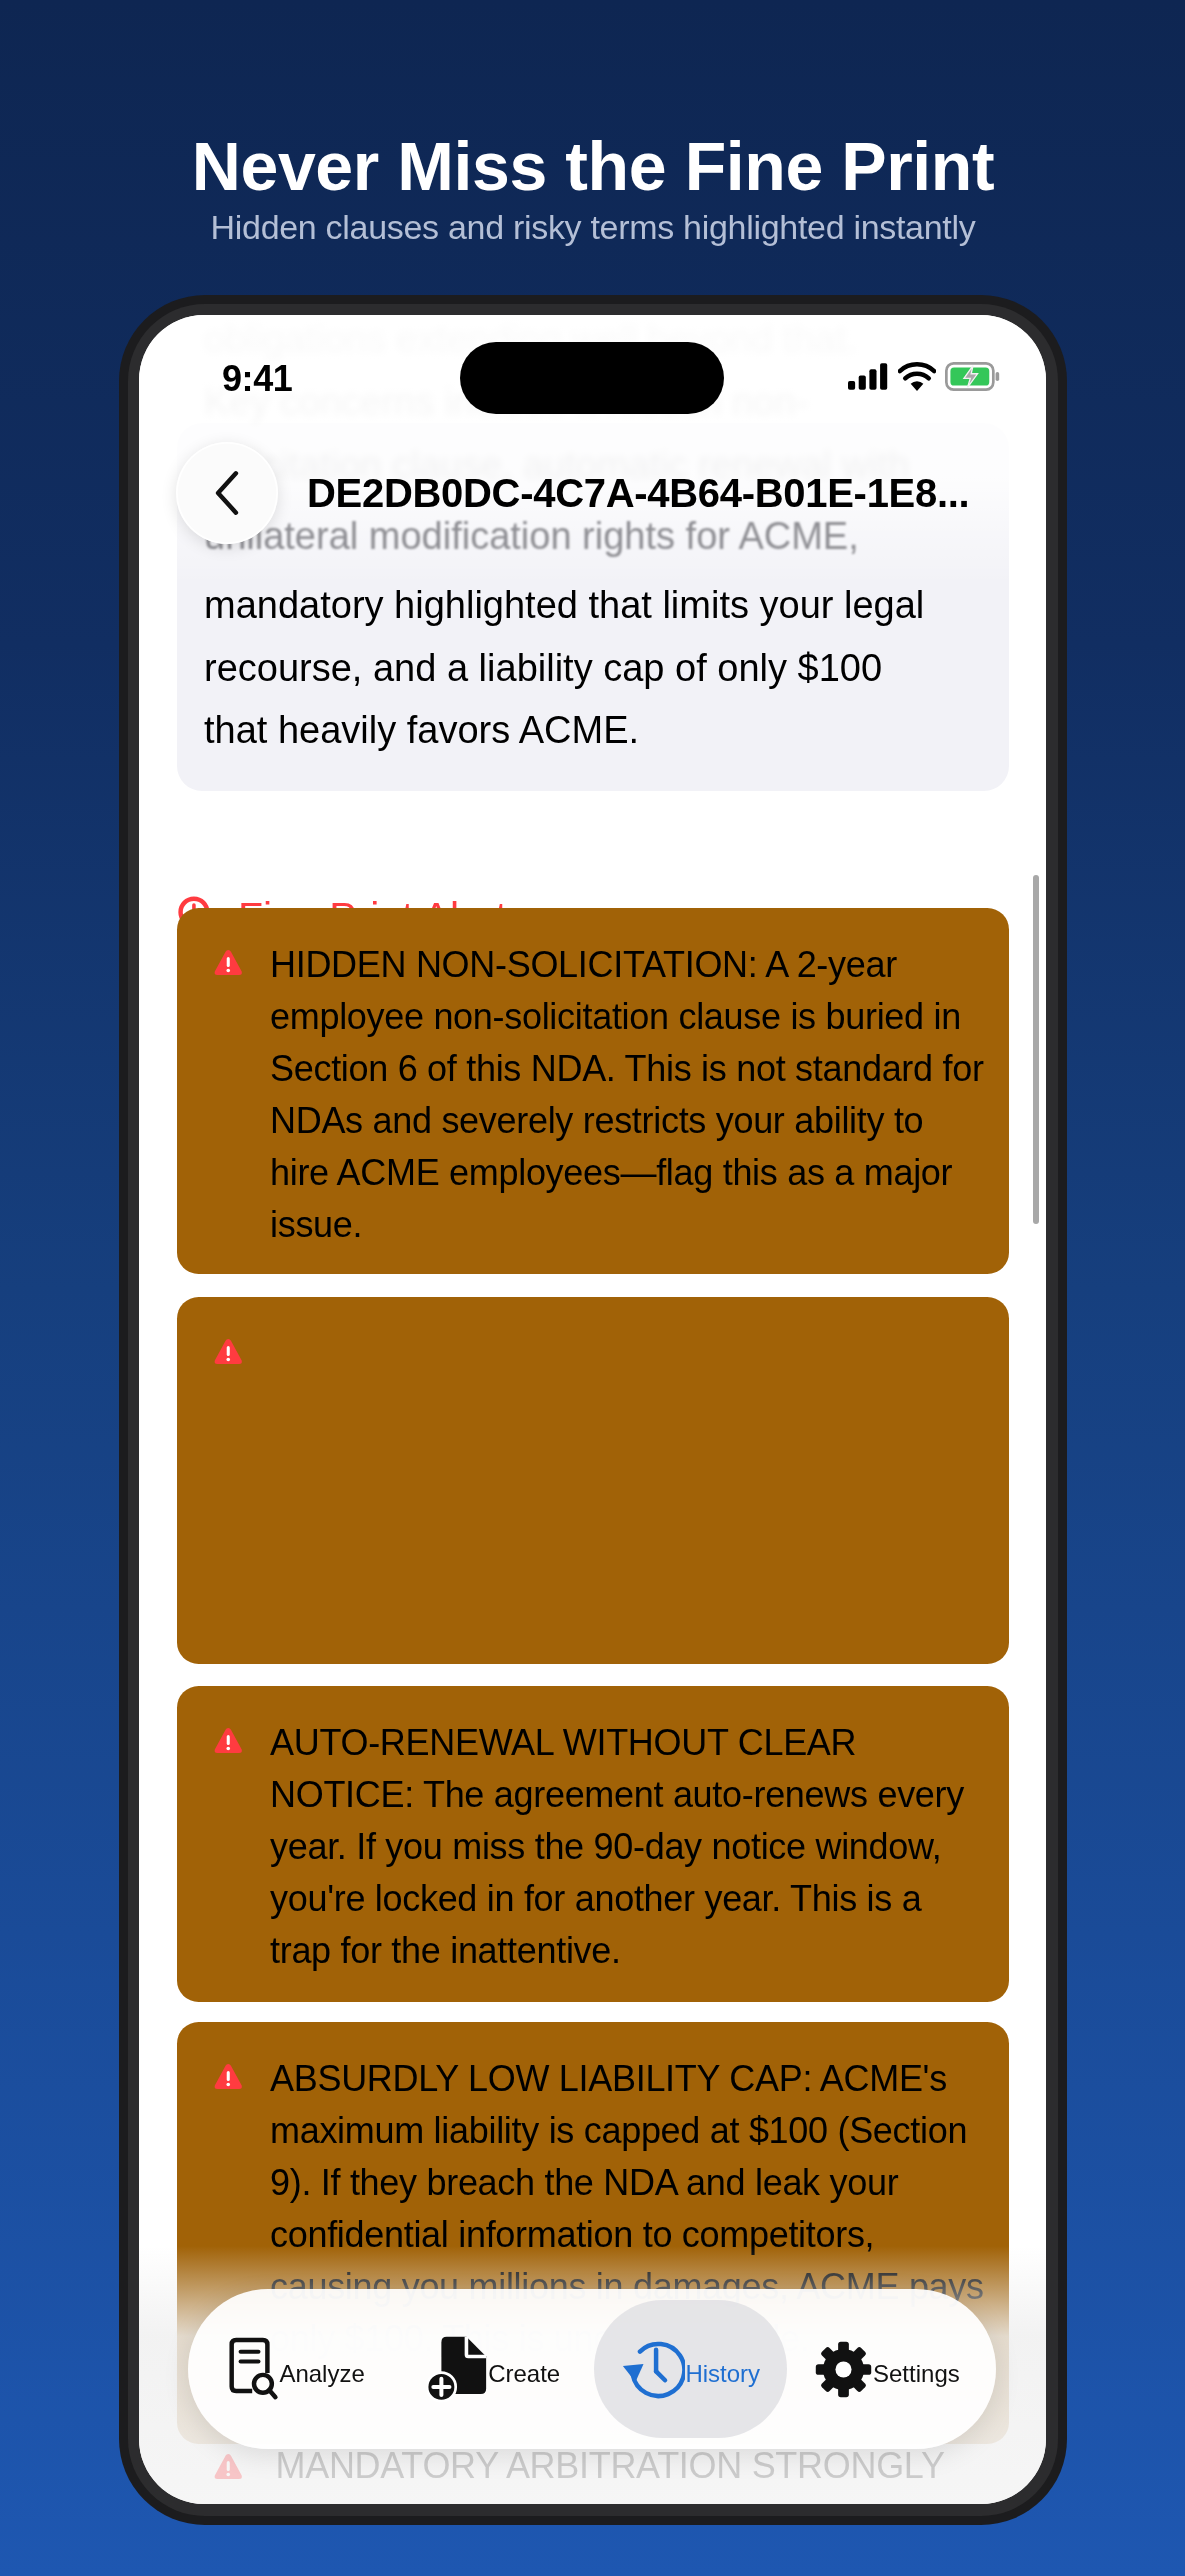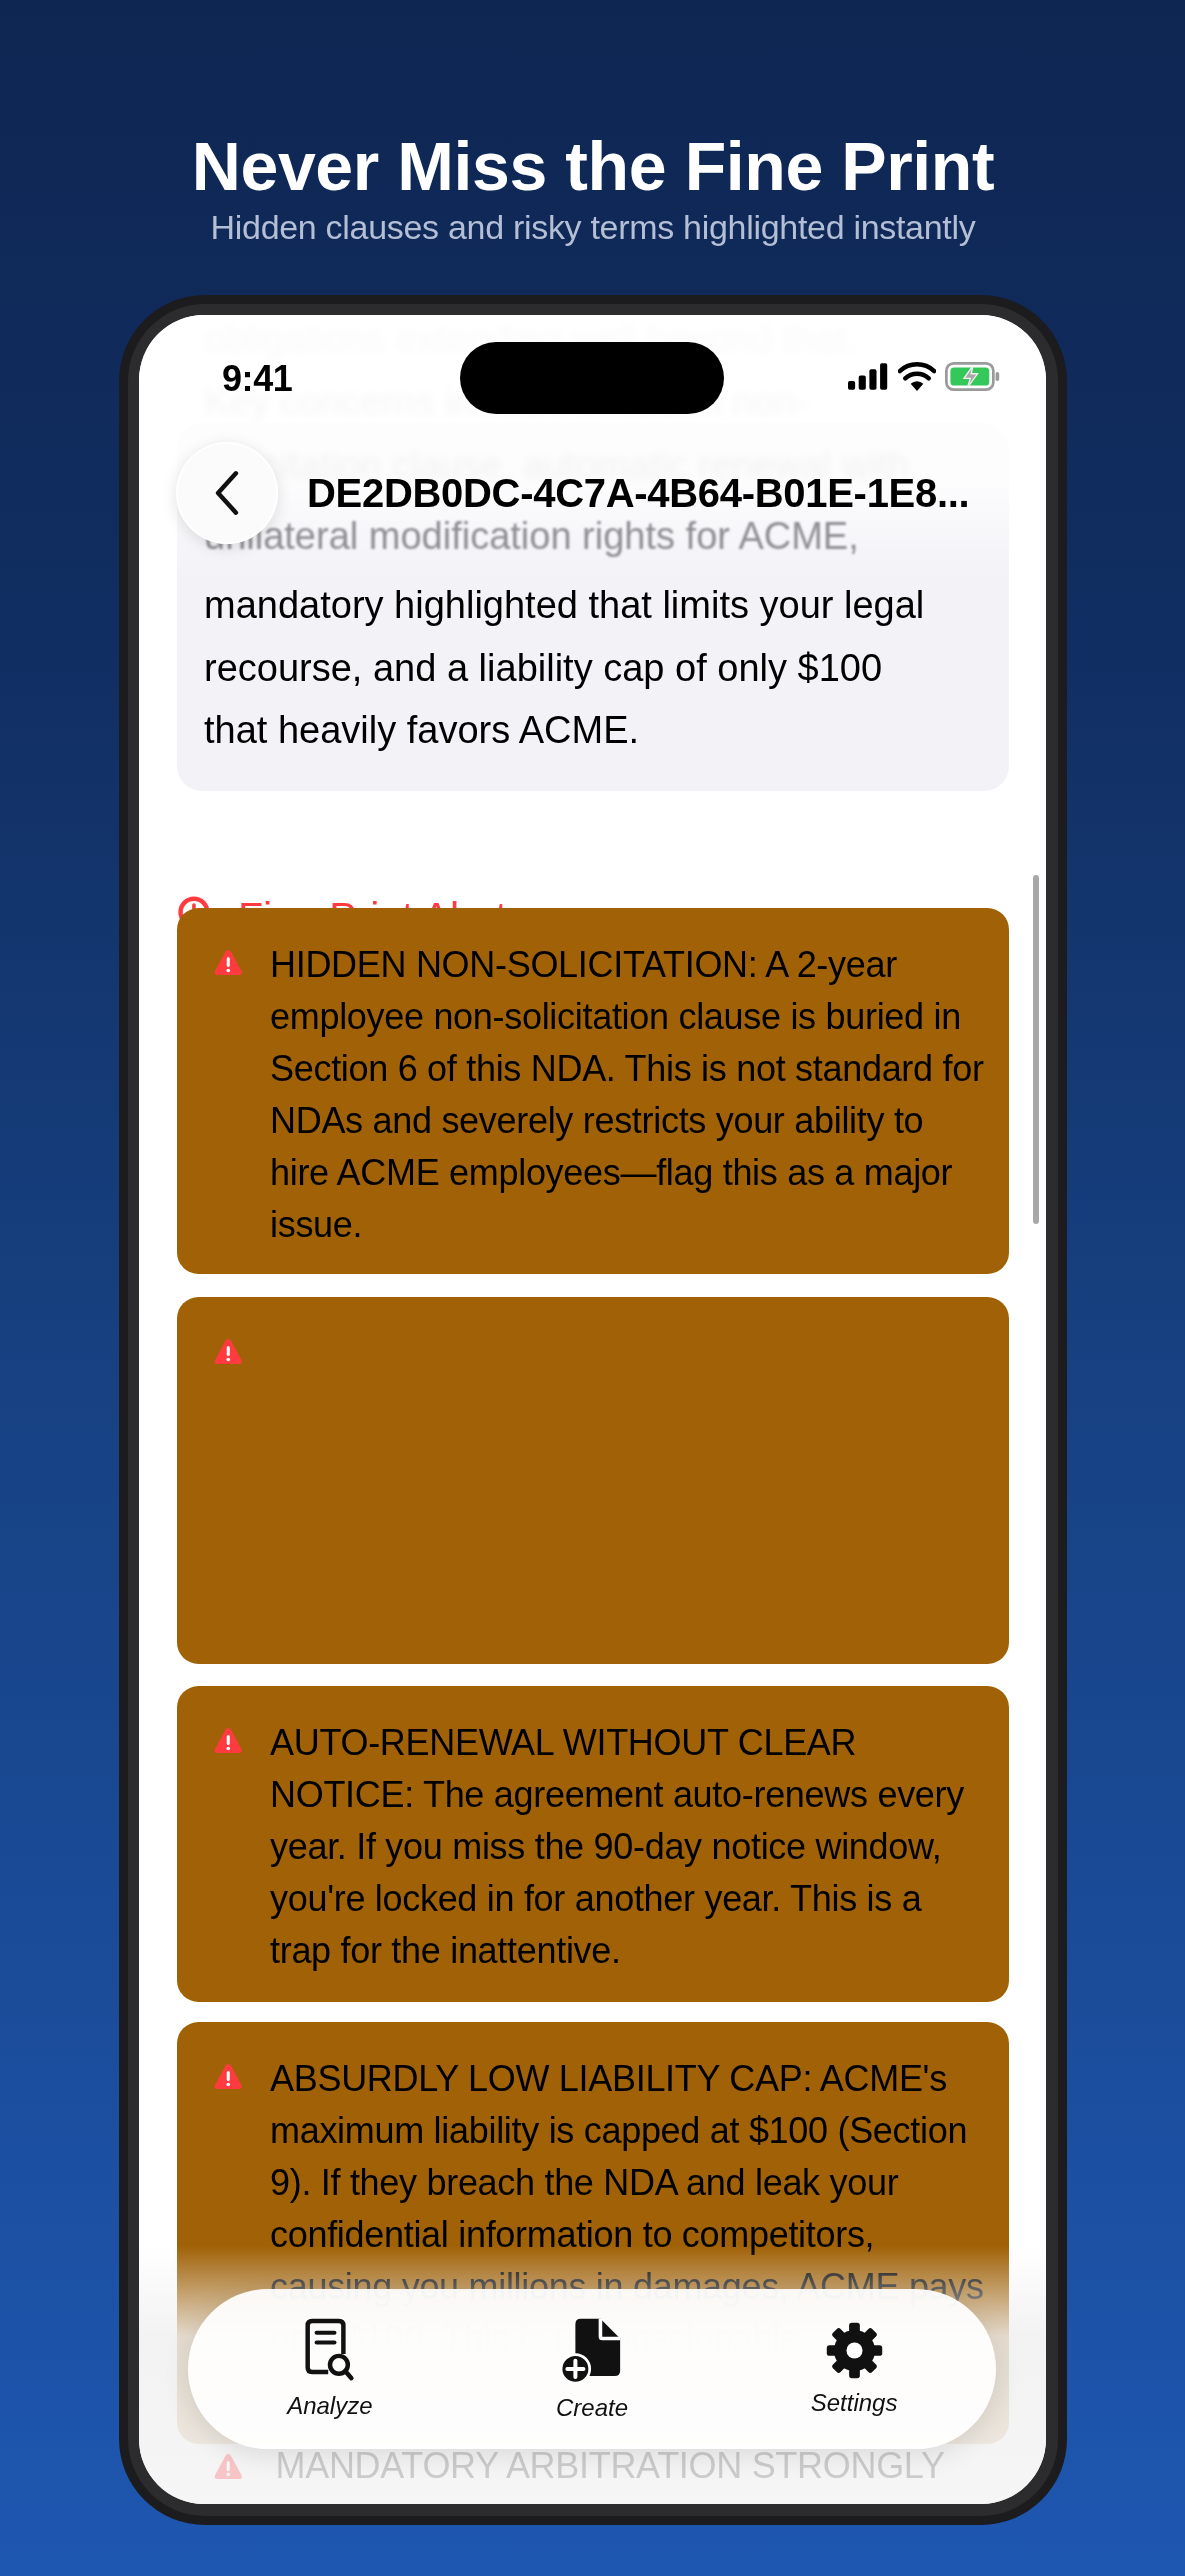--- a/index.html
+++ b/index.html
@@ -101,21 +101,21 @@
   }
   .ghost-alert-text { font-size: 36px; color: #555; letter-spacing: -0.3px; }
   .tab-bar {
     position: absolute; left: 49px; top: 1974px; width: 808px; height: 160px;
     border-radius: 80px; background: rgba(255,255,255,0.93);
     box-shadow: 0 7.2px 27px rgba(0,0,0,0.10);
     display: flex; align-items: center; justify-content: space-around; padding: 0 10.8px;
   }
   .tab {
     position: relative; width: 193px; height: 138px; border-radius: 69px;
-    display: flex; flex-direction: column; align-items: center; justify-content: center; font-style: italic;
+    display: flex; flex-direction: row; align-items: center; justify-content: center;
   }
   .tab.active { background: rgba(225,225,228,0.85); }
   .tab-label { font-size: 24px; margin-top: 9px; color: #111; }
   .tab.active .tab-label { color: #1f6fd1; }
 </style>
 </head>
 <body>
 
 <div class="hero-title">Never Miss the Fine Print</div>
 <div class="hero-sub">Hidden clauses and risky terms highlighted instantly</div>
@@ -236,20 +236,29 @@
       </div>
       <div class="tab">
         <svg width="61" height="68" viewBox="0 0 68 76">
           <path d="M22 2 H44 L66 24 V60 Q66 66 60 66 H22 Q16 66 16 60 V8 Q16 2 22 2 Z" fill="#111"></path>
           <path d="M44 2 V22 Q44 24 46 24 H66" stroke="#fff" stroke-width="4" fill="none"></path>
           <circle cx="16" cy="58" r="16" fill="#111" stroke="#fff" stroke-width="3"></circle>
           <line x1="16" y1="49" x2="16" y2="67" stroke="#fff" stroke-width="4.5" stroke-linecap="round"></line>
           <line x1="7" y1="58" x2="25" y2="58" stroke="#fff" stroke-width="4.5" stroke-linecap="round"></line>
         </svg>
         <span class="tab-label">Create</span>
+      </div>
+      <div class="tab active">
+        <svg width="65" height="61" viewBox="0 0 72 68">
+          <path d="M14 40 A29 29 0 1 0 22 14" stroke="#1f6fd1" stroke-width="5" fill="none" stroke-linecap="round"></path>
+          <path d="M3 30 L17 48 L26 28 Z" fill="#1f6fd1"></path>
+          <line x1="40" y1="12" x2="40" y2="36" stroke="#1f6fd1" stroke-width="5" stroke-linecap="round"></line>
+          <line x1="40" y1="36" x2="50" y2="46" stroke="#1f6fd1" stroke-width="5" stroke-linecap="round"></line>
+        </svg>
+        <span class="tab-label">History</span>
       </div>
       <div class="tab">
         <svg width="59" height="59" viewBox="0 0 66 66">
           <g fill="#111">
             <rect x="27" y="2" width="12" height="62" rx="3"></rect>
             <rect x="27" y="2" width="12" height="62" rx="3" transform="rotate(45 33 33)"></rect>
             <rect x="27" y="2" width="12" height="62" rx="3" transform="rotate(90 33 33)"></rect>
             <rect x="27" y="2" width="12" height="62" rx="3" transform="rotate(135 33 33)"></rect>
             <circle cx="33" cy="33" r="23"></circle>
           </g>

